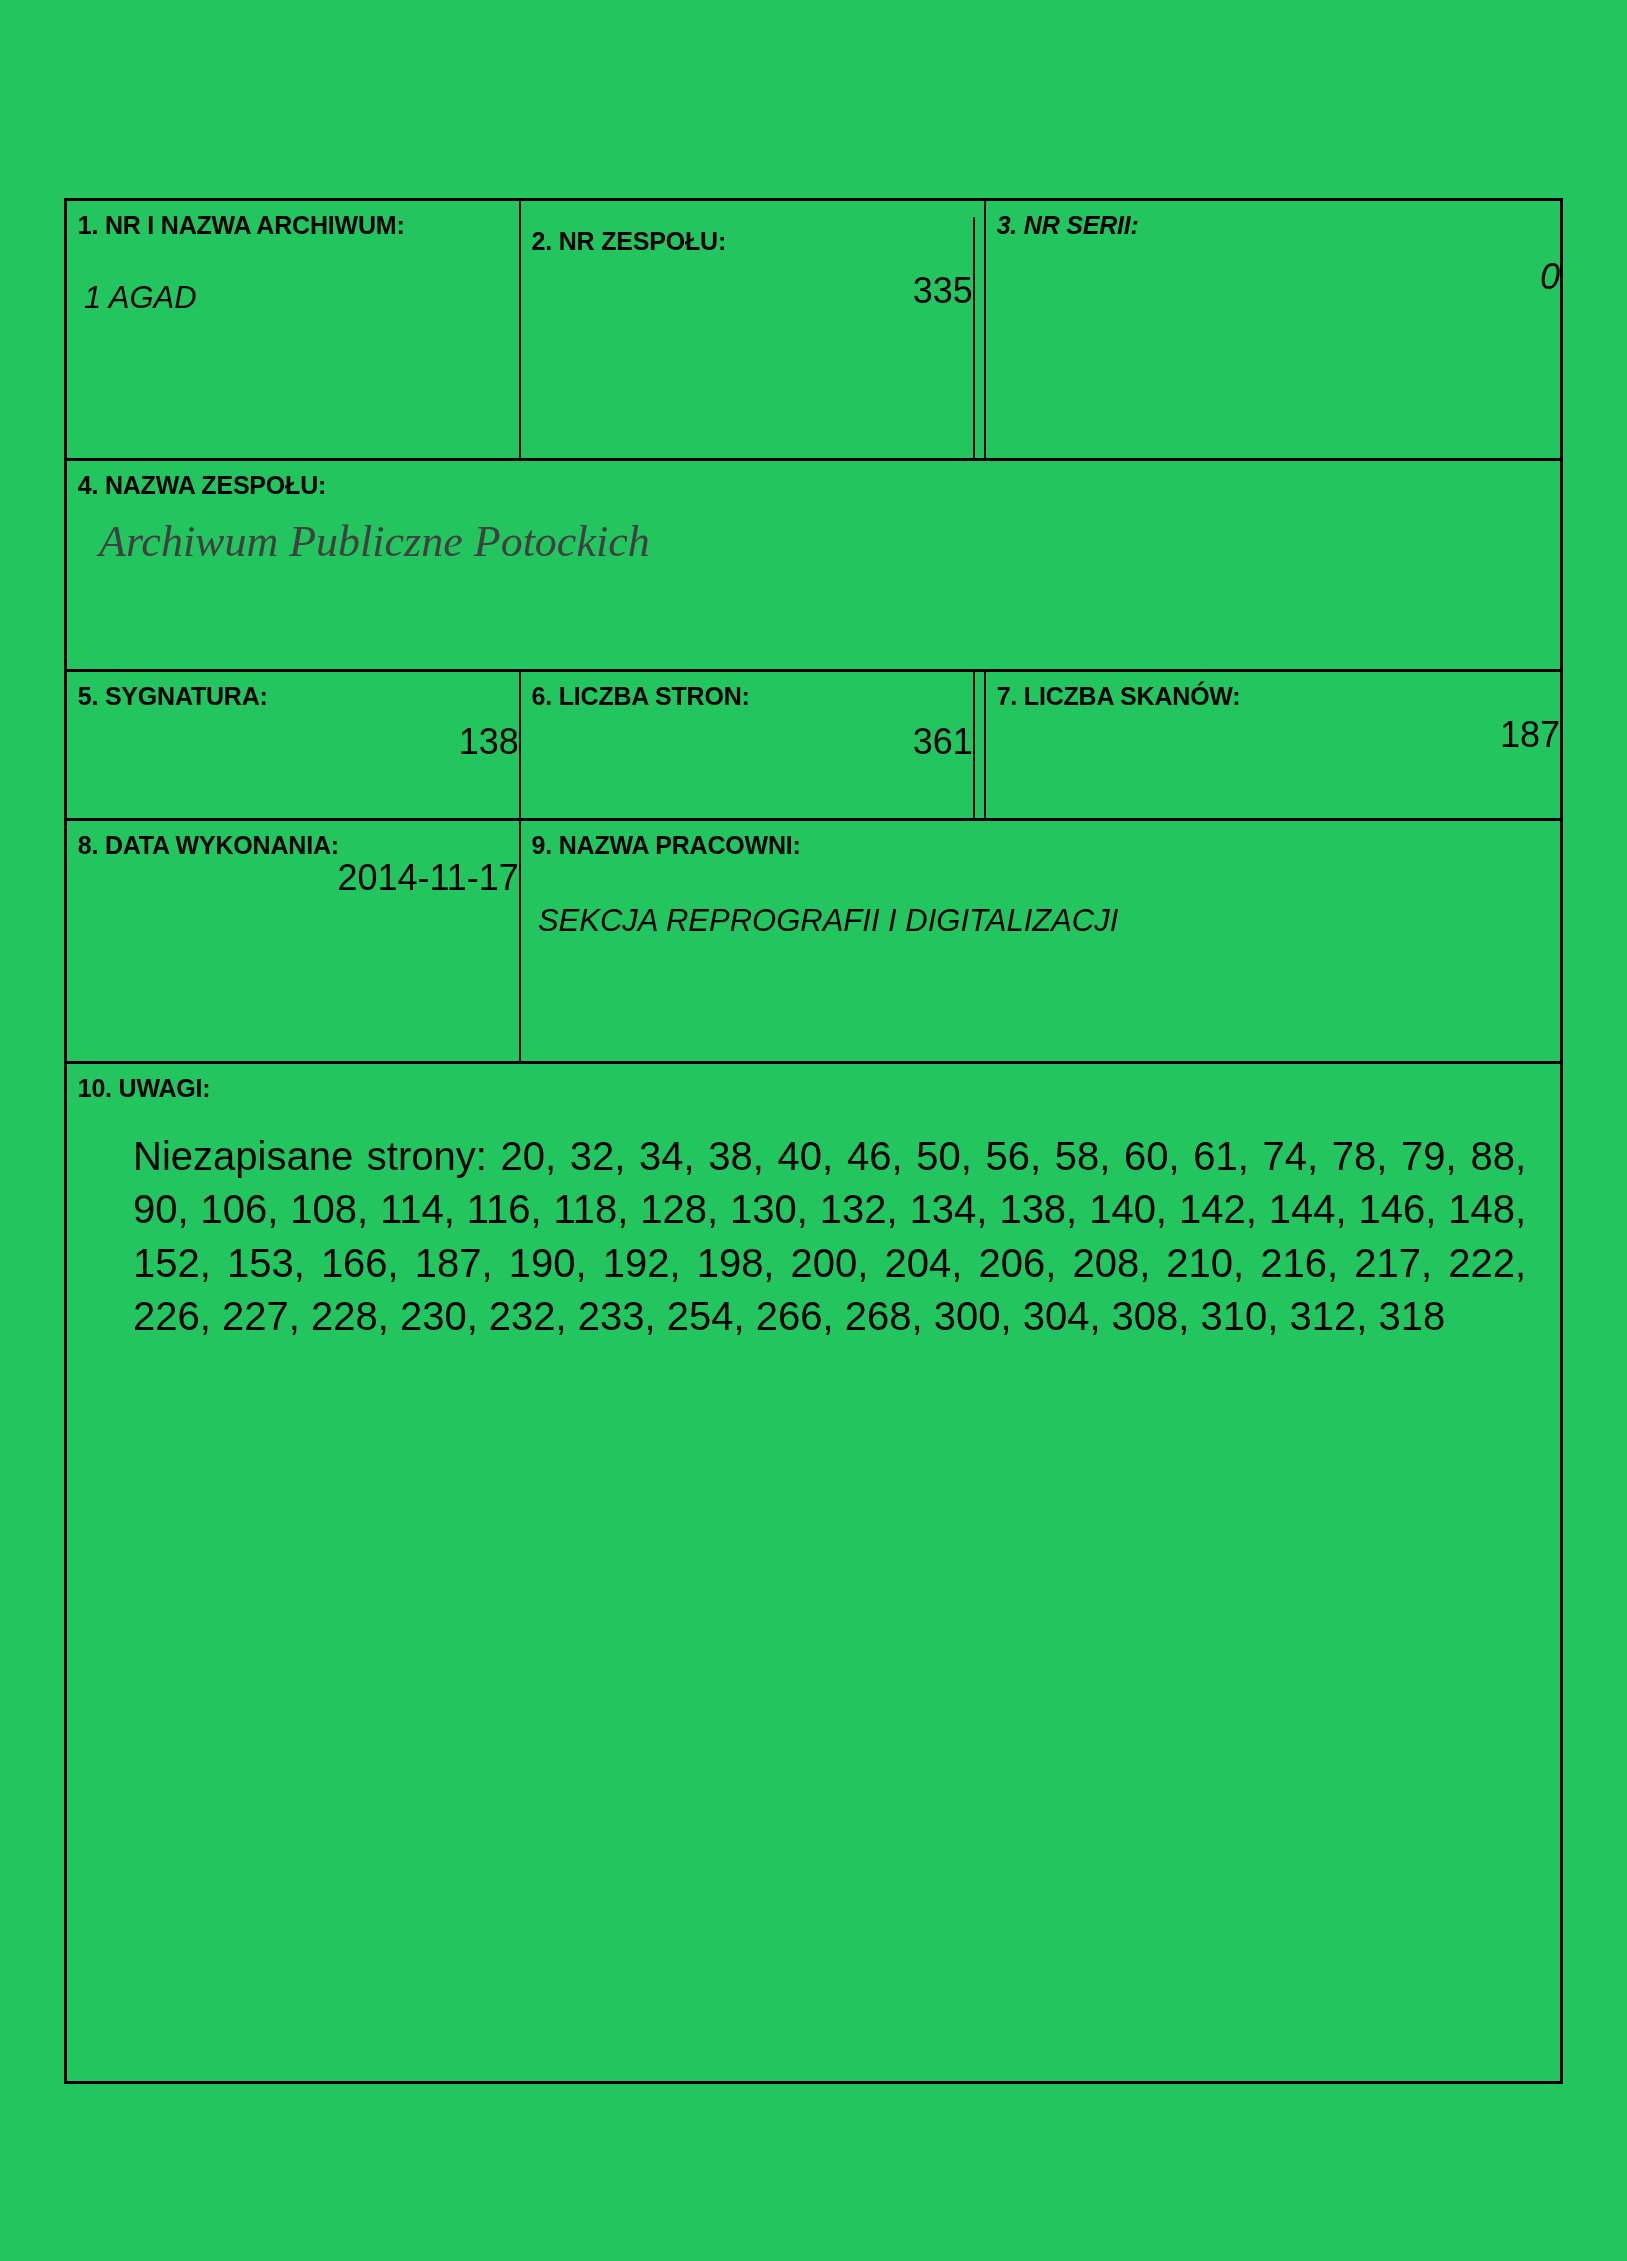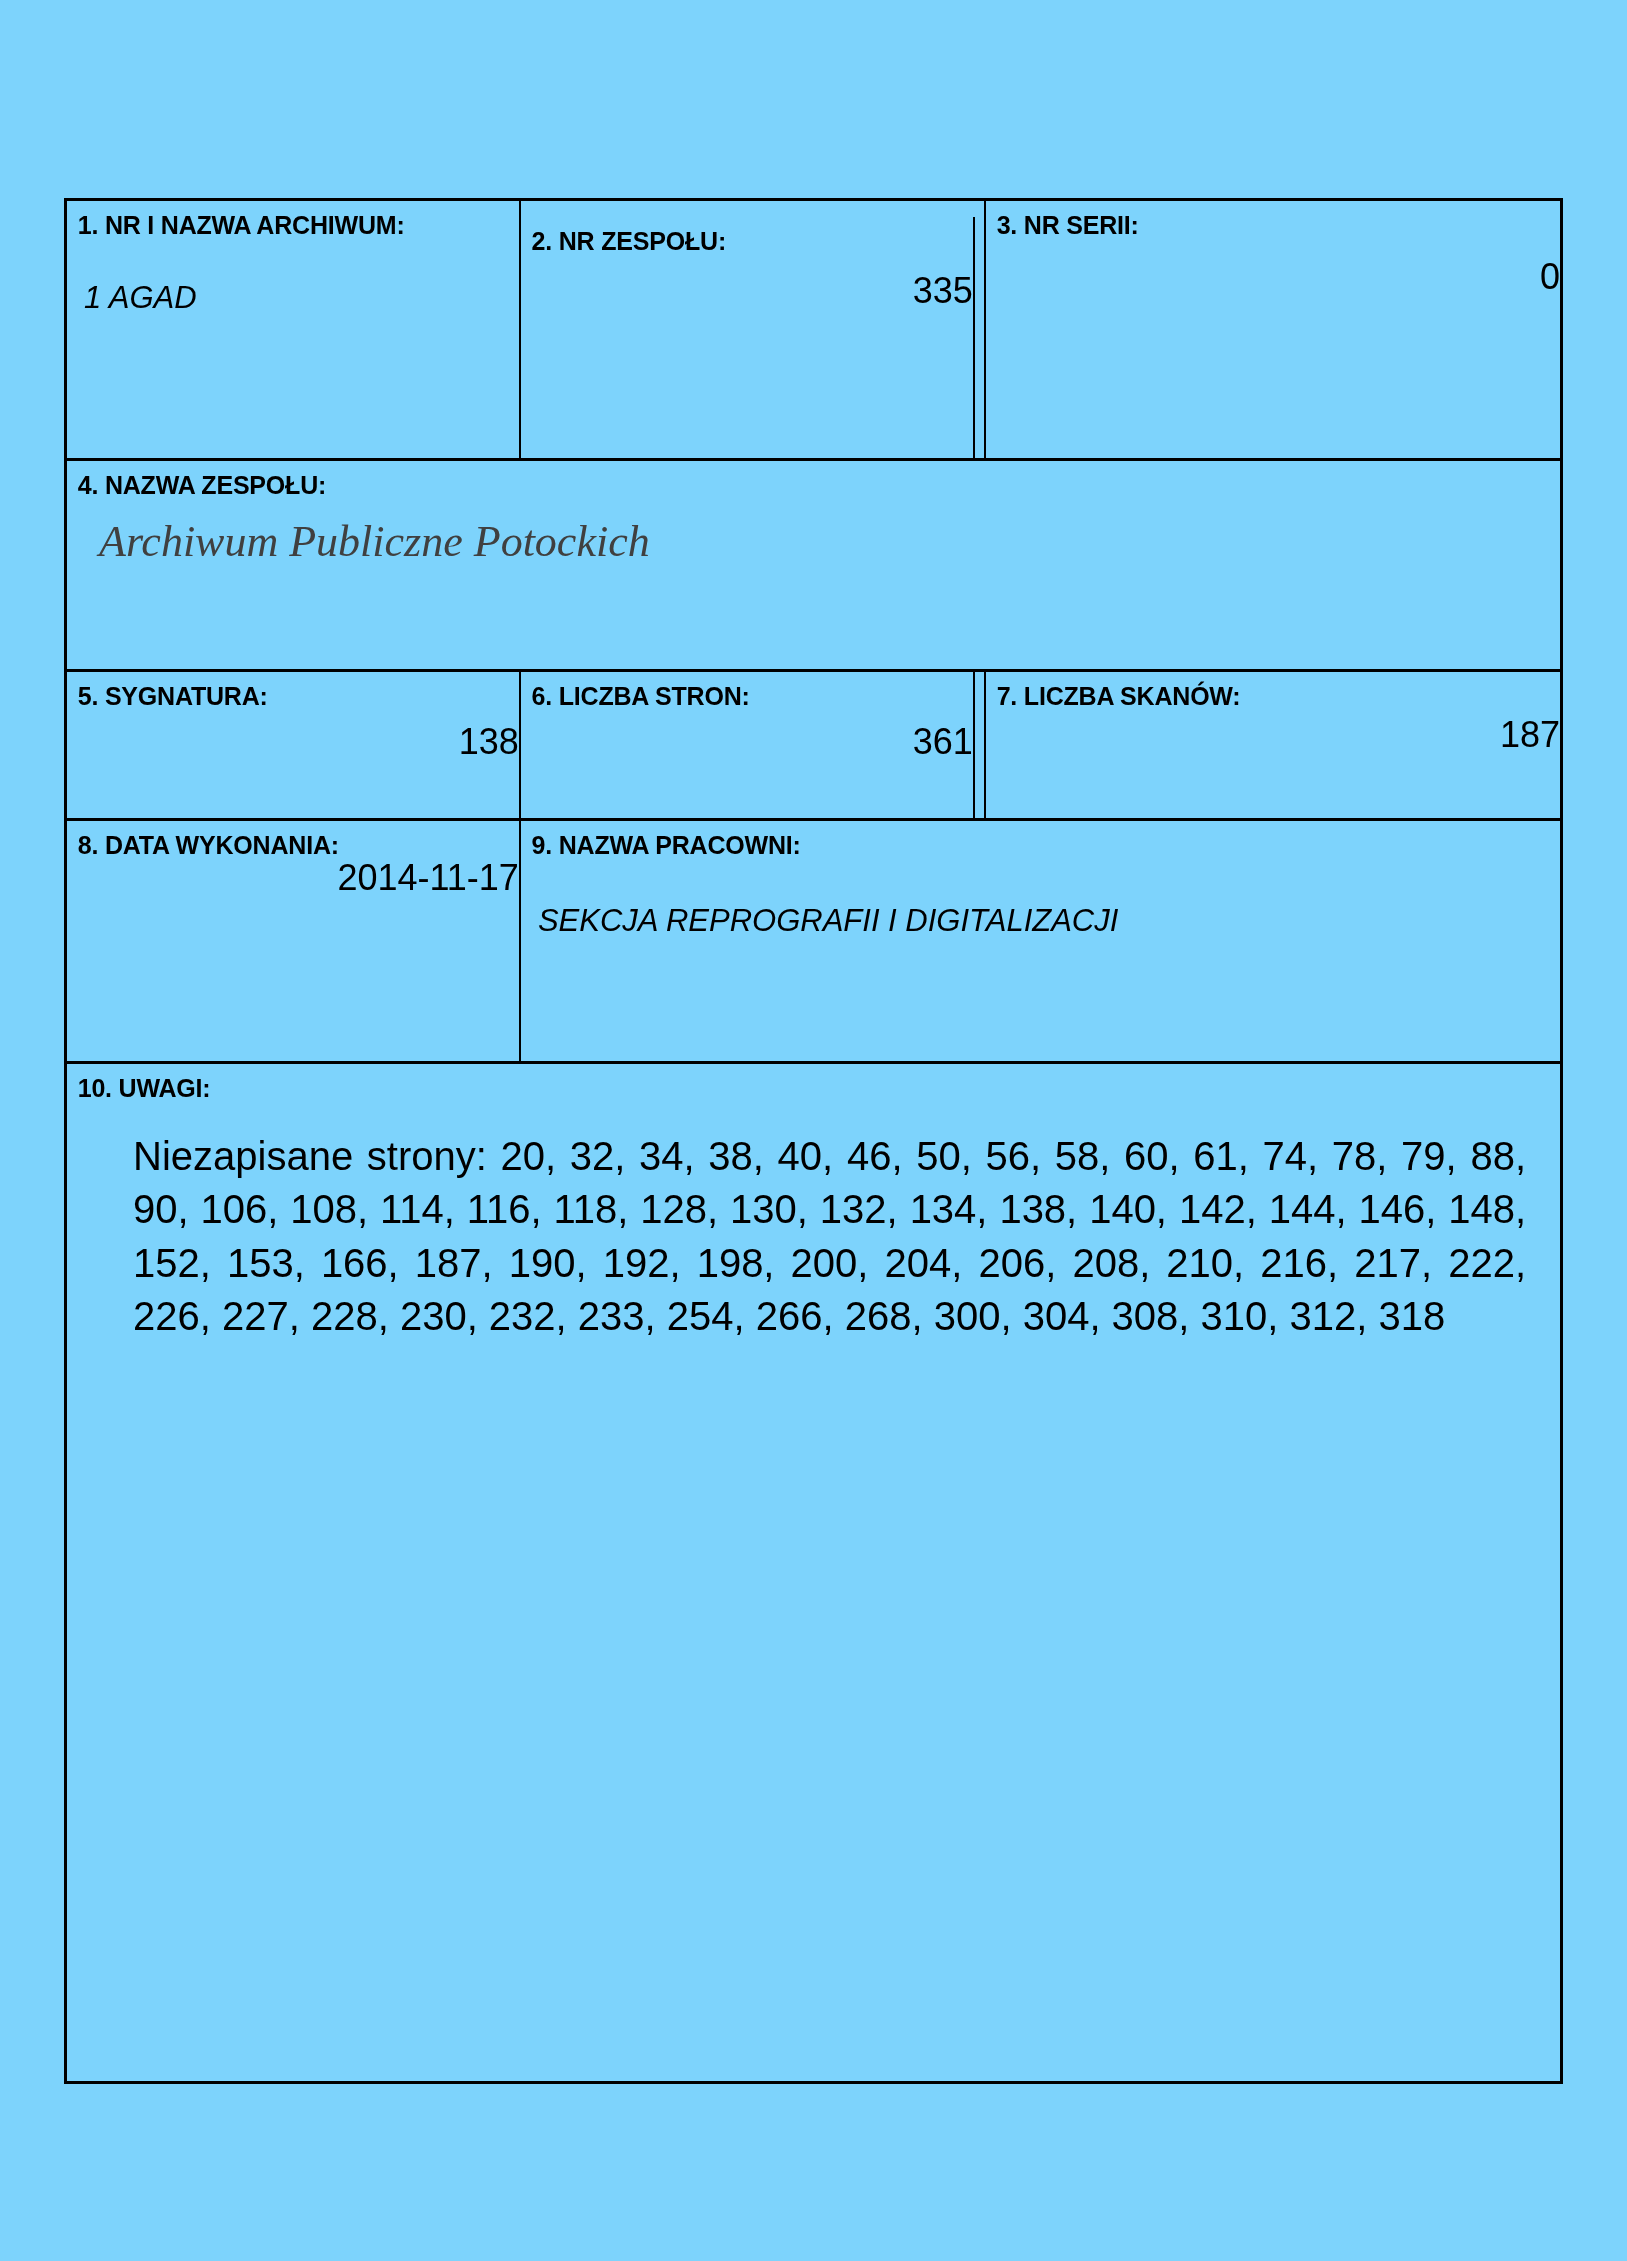--- a/index.html
+++ b/index.html
@@ -12,21 +12,21 @@
     height: 2261px;
     font-family: "Liberation Sans", sans-serif;
     color: #000000;
     -webkit-font-smoothing: antialiased;
   }
 
   .page {
     position: relative;
     width: 1628px;
     height: 2261px;
-    background: #7dd3fc;
+    background: #22c55e;
     box-sizing: border-box;
   }
 
   
   .form {
     position: absolute;
     left: 64px;
     top: 198px;
     width: 1499px;
     border: 3.1px solid #000;
@@ -75,21 +75,21 @@
   .value.bolditalic {
     font-weight: normal;
     font-style: italic;
     font-size: 31px;
   }
 
   
   .r1 { height: 260px; }
   .r1 .c1 { width: 456px; }
   .r1 .c2 { width: 456px; margin-top: 16px; }
-  .r1 .c3 { width: 588px; border-right: none; padding: 0; }
+  .r1 .c3 { width: 588px; border-right: none; padding: 0; font-style: italic; }
 
   
   .inner-box {
     position: absolute;
     left: 9.2px;
     top: 0;
     right: 0;
     bottom: 0;
     border-left: 2.3px solid #000;
     box-sizing: border-box;

